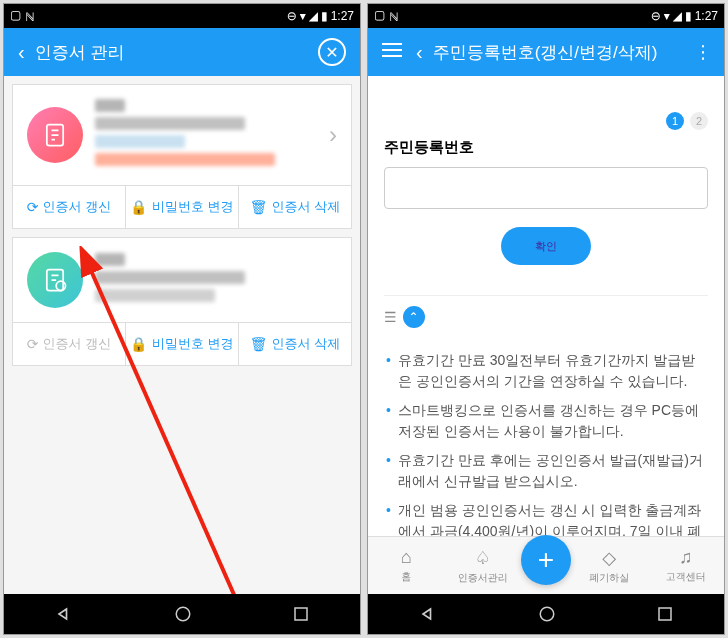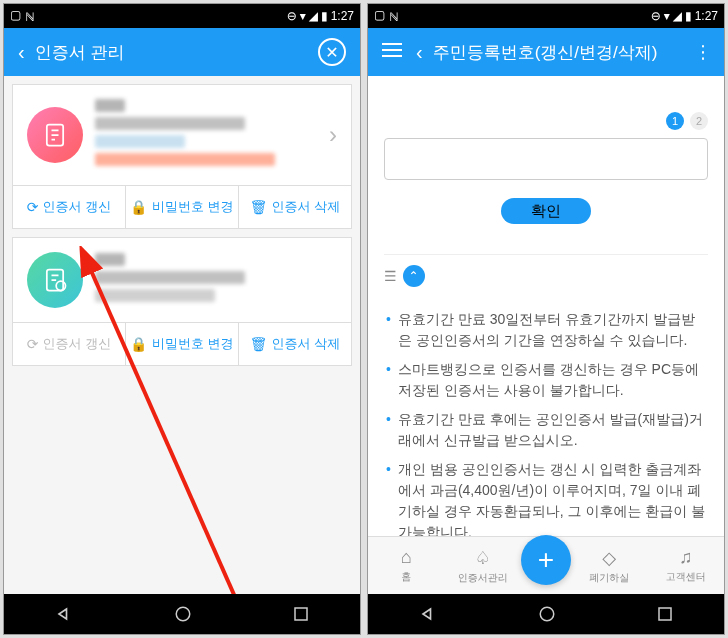--- a/index.html
+++ b/index.html
@@ -45,21 +45,21 @@
     .arrow-annotation { position: absolute; left: 65px; top: 170px; width: 200px; height: 370px; pointer-events: none; z-index: 10; }
     
     
     .content-right { flex: 1; background: #fff; padding: 36px 16px; overflow-y: auto; font-size: 14px; }
     .step-indicator { text-align: right; margin-bottom: 8px; }
     .step { display: inline-flex; width: 18px; height: 18px; border-radius: 50%; align-items: center; justify-content: center; font-size: 11px; margin-left: 2px; }
     .step.active { background: #1E9BF4; color: #fff; }
     .step.inactive { background: #eee; color: #aaa; }
     .field-label { font-size: 15px; font-weight: bold; margin-bottom: 10px; }
     .text-input { width: 100%; height: 42px; border: 1px solid #ccc; border-radius: 4px; padding: 0 10px; margin-bottom: 18px; }
-    .confirm-btn { display: block; margin: 0 auto 30px; width: 90px; height: 26px; background: #1E9BF4; color: #000000; border: none; border-radius: 19px; font-size: 15px; cursor: pointer; }
+    .confirm-btn { display: block; margin: 0 auto 30px; width: 90px; height: 38px; background: #1E9BF4; color: #4c1d95; border: none; border-radius: 19px; font-size: 11px; cursor: pointer; }
     .notice-header { display: flex; align-items: center; padding: 10px 0; border-top: 1px solid #eee; }
     .notice-title { font-weight: bold; font-size: 15px; flex: 1; }
     .notice-toggle { width: 22px; height: 22px; background: #1E9BF4; border-radius: 50%; color: #fff; display: flex; align-items: center; justify-content: center; cursor: pointer; font-size: 12px; }
     .notice-list { list-style: none; padding: 8px 0; }
     .notice-list li { position: relative; padding: 4px 0 4px 14px; font-size: 14px; line-height: 1.5; color: #555; }
     .notice-list li::before { content: "•"; position: absolute; left: 2px; color: #1E9BF4; }
     
     
     .tabbar { height: 58px; background: #f7f7f7; border-top: 1px solid #ddd; display: flex; align-items: center; justify-content: space-around; position: relative; }
     .tab { flex: 1; text-align: center; font-size: 10px; color: #888; cursor: pointer; }
@@ -207,20 +207,21 @@
     </span>
     <span class="back-arrow">‹</span>
     <span>주민등록번호(갱신/변경/삭제)</span>
     <span class="more-dots">⋮</span>
   </div>
   <div class="content-right">
     <div class="step-indicator">
       <span class="step active">1</span>
       <span class="step inactive">2</span>
     </div>
+    <div class="field-label">주민등록번호</div>
     <input class="text-input" placeholder="" style="">
     <button class="confirm-btn">확인</button>
     <div class="notice-header">
       <span style="margin-right:6px;color:#888">☰</span>
       <span class="notice-toggle">⌃</span>
     </div>
     <ul class="notice-list">
       <li>유효기간 만료 30일전부터 유효기간까지 발급받은 공인인증서의 기간을 연장하실 수 있습니다.</li>
       <li>스마트뱅킹으로 인증서를 갱신하는 경우 PC등에 저장된 인증서는 사용이 불가합니다.</li>
       <li>유효기간 만료 후에는 공인인증서 발급(재발급)거래에서 신규발급 받으십시오.</li>

